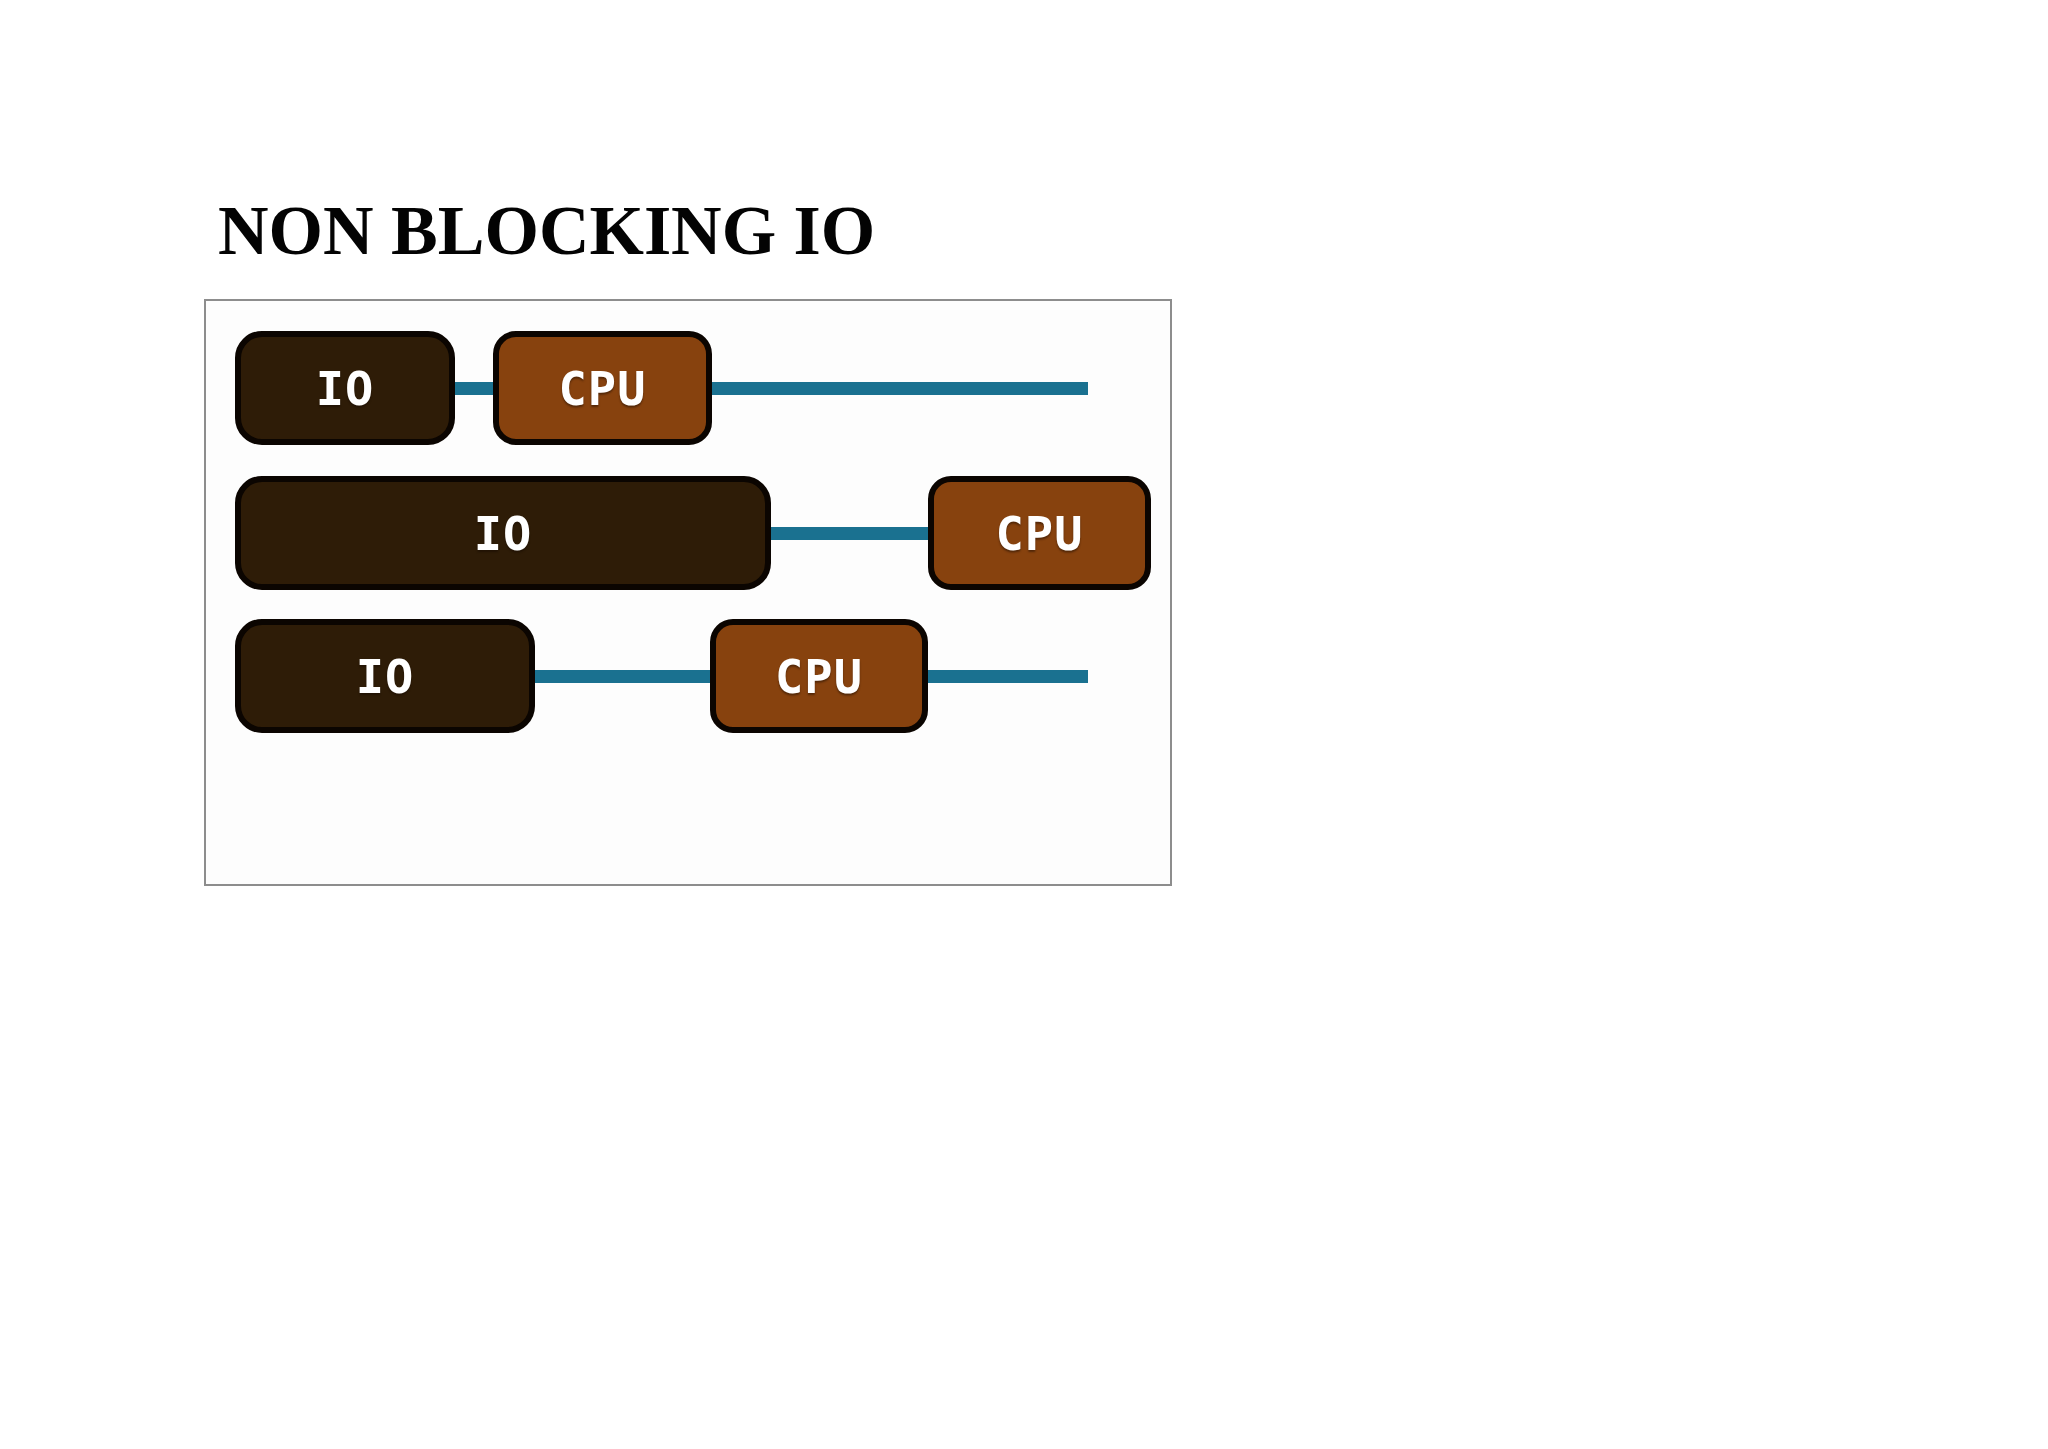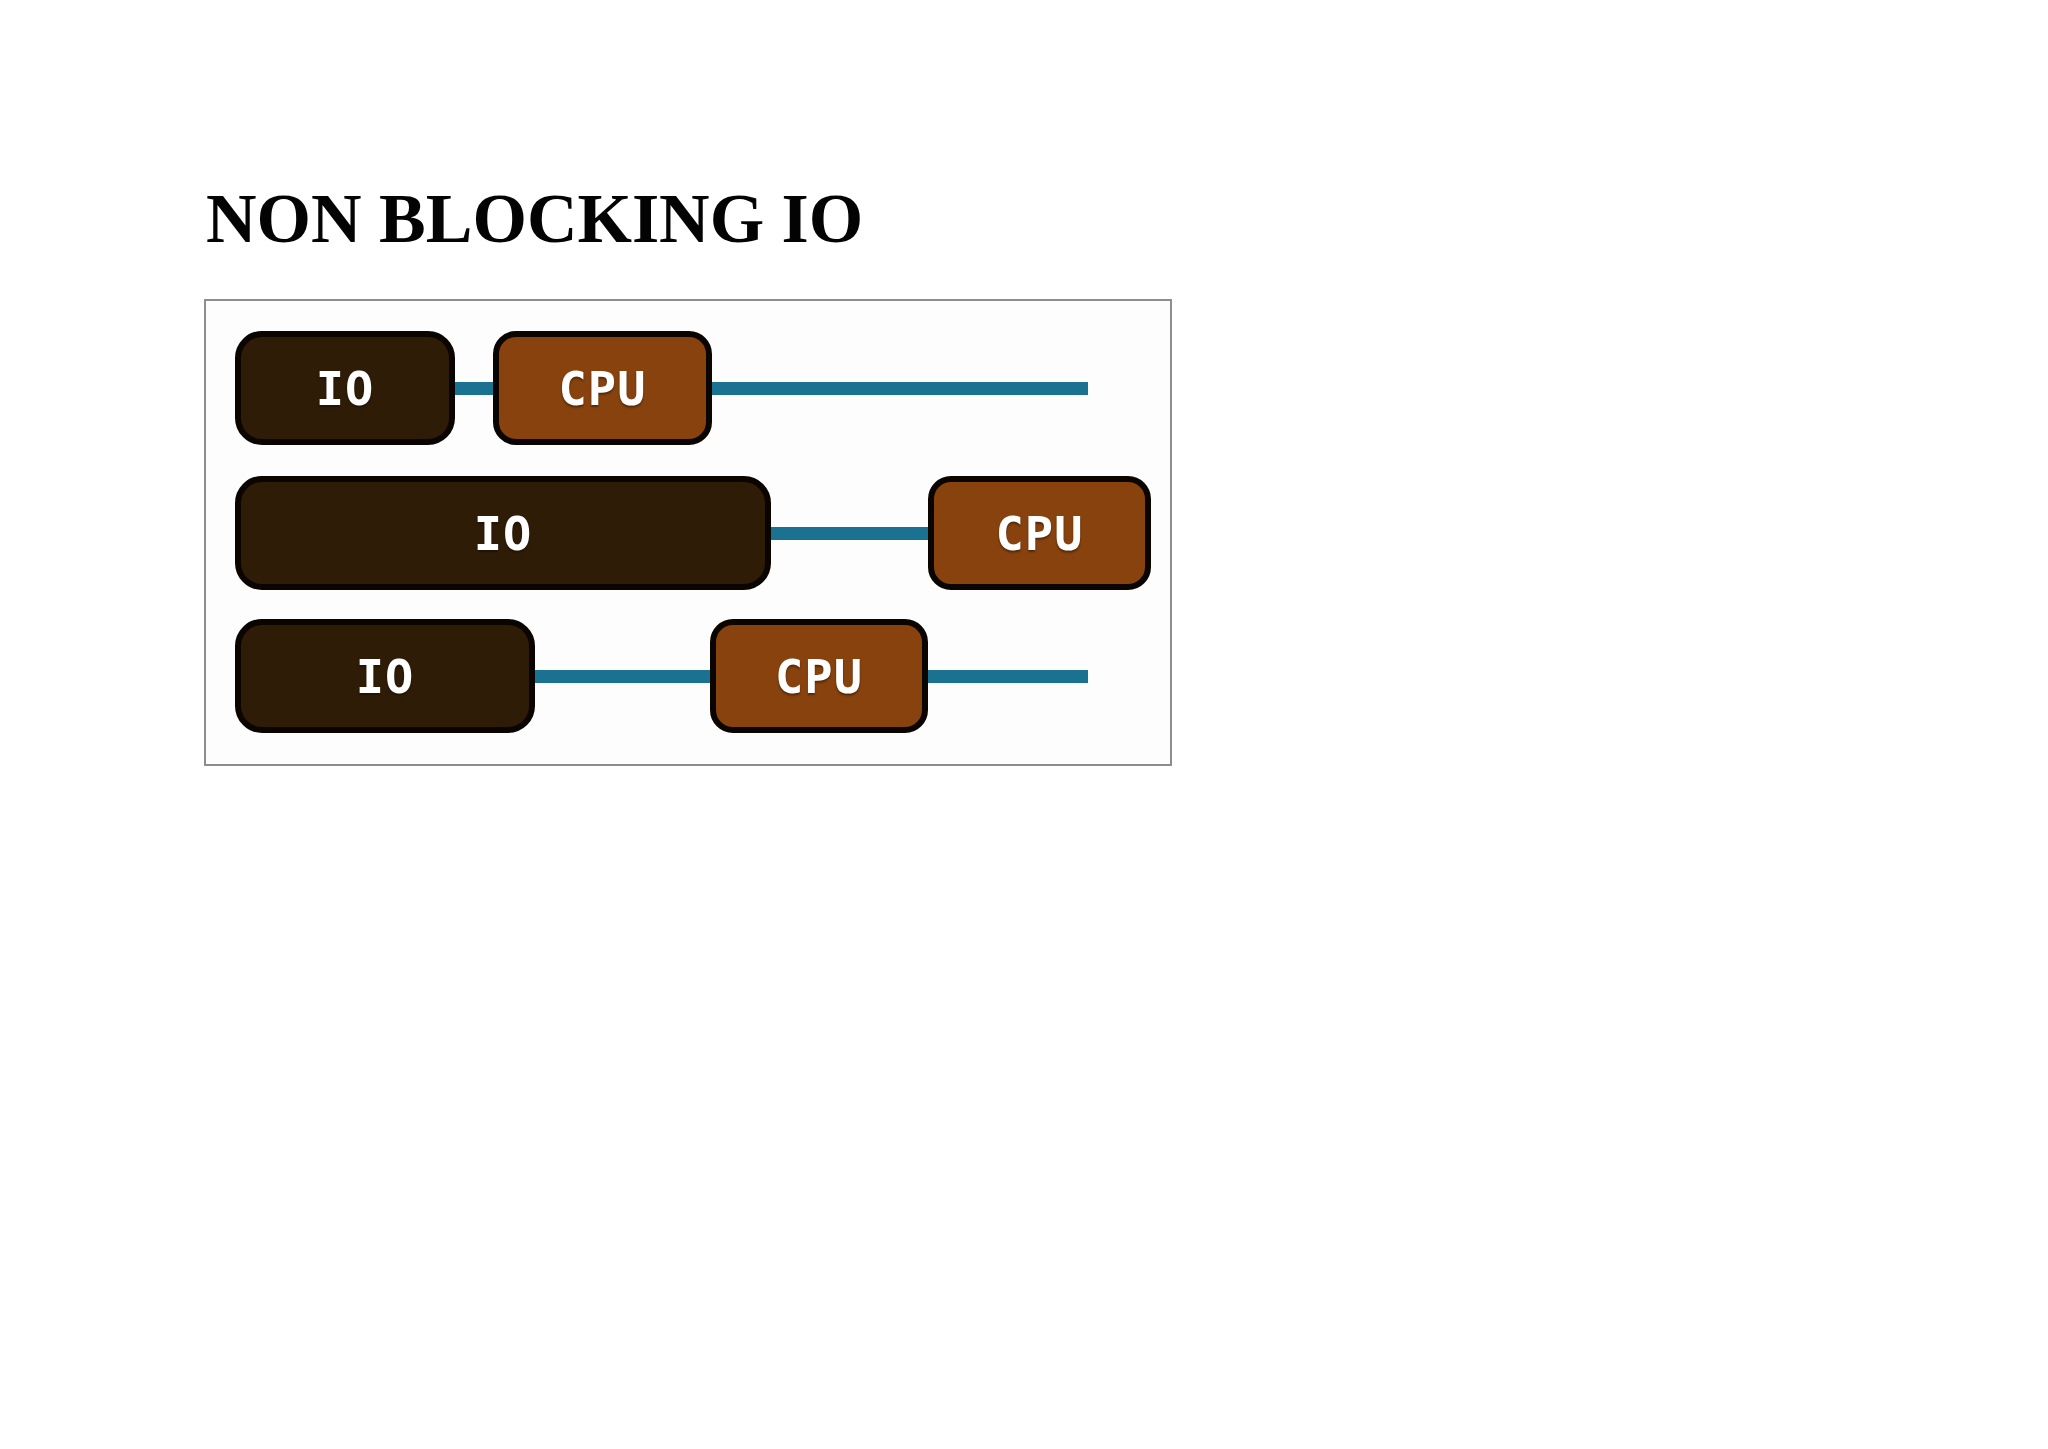--- a/index.html
+++ b/index.html
@@ -6,33 +6,33 @@
   body {
     width: 2048px; height: 1449px;
     background: #ffffff;
     font-family: "Liberation Sans", sans-serif;
     position: relative;
     overflow: hidden;
   }
   .page-title {
     position: absolute;
     left: 202px; top: 180px;
-    margin: 4px;
+    margin: 16px;
     font-family: "Liberation Serif", serif;
     font-weight: bold;
     font-size: 70px;
     line-height: 1;
     letter-spacing: 0px;
     color: var(--title-color, #030303);
     white-space: nowrap;
   }
   .diagram-panel {
     position: absolute;
     left: 204px; top: 299px;
-    width: 968px; height: 467px;
+    width: 968px; height: 587px;
     box-sizing: border-box;
     border: 2px solid var(--panel-border, #8d8d8d);
     background: var(--panel-background, #fdfdfd);
     padding-left: 21px;
   }
   .tbox {
     position: absolute;
     height: 114px;
     box-sizing: border-box;
     border: 6px solid var(--box-border, #0b0501);

